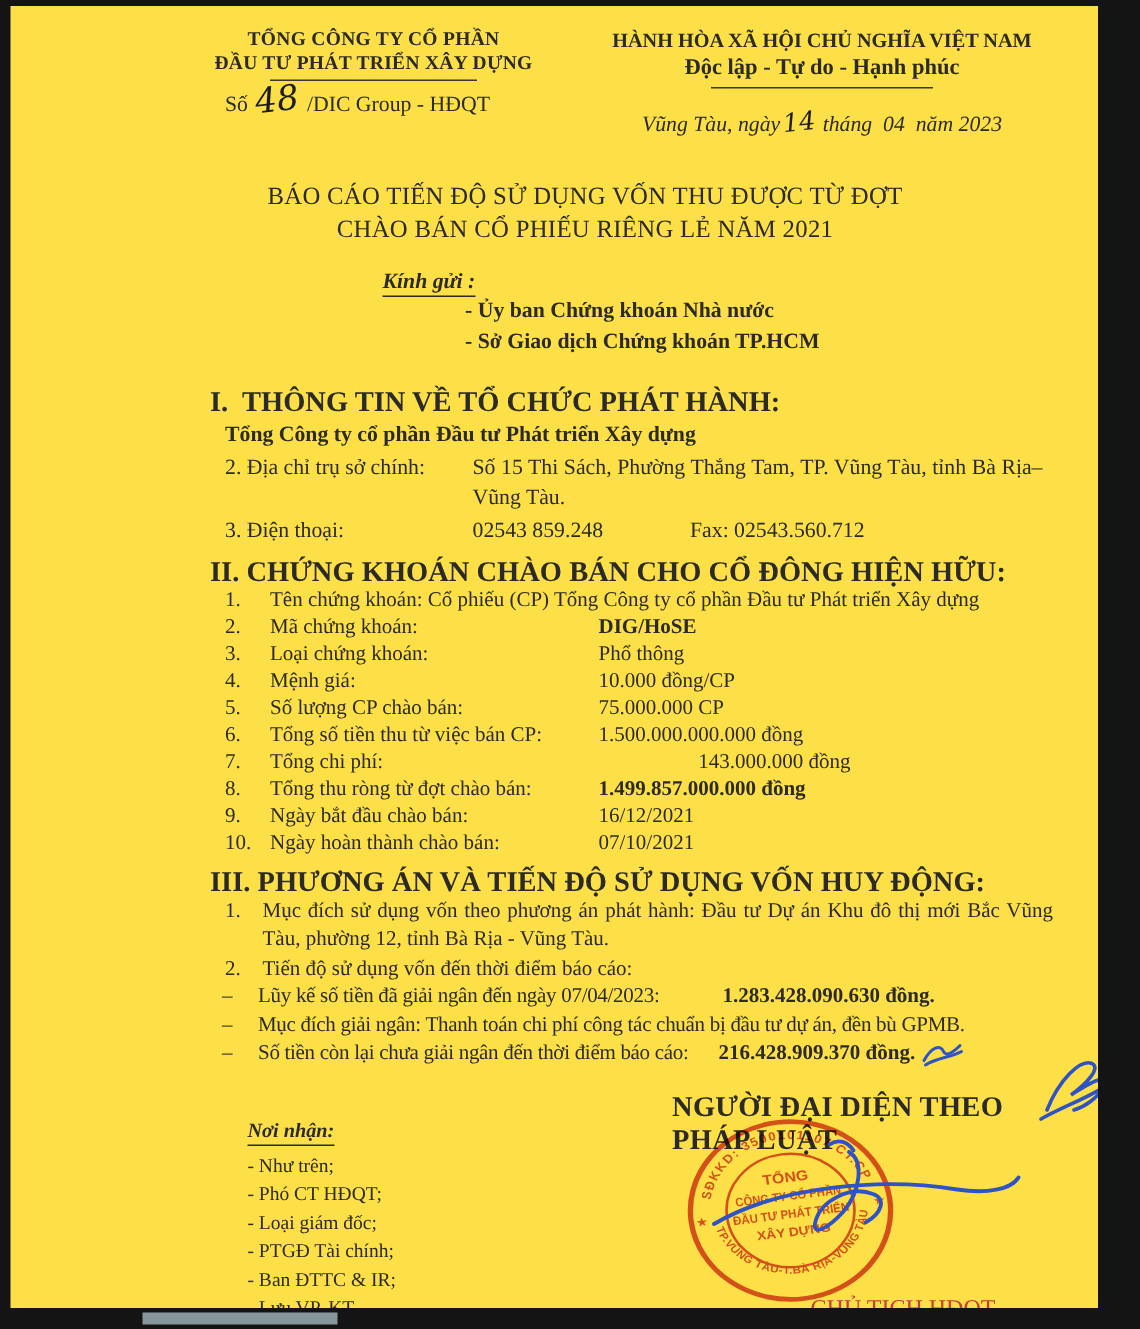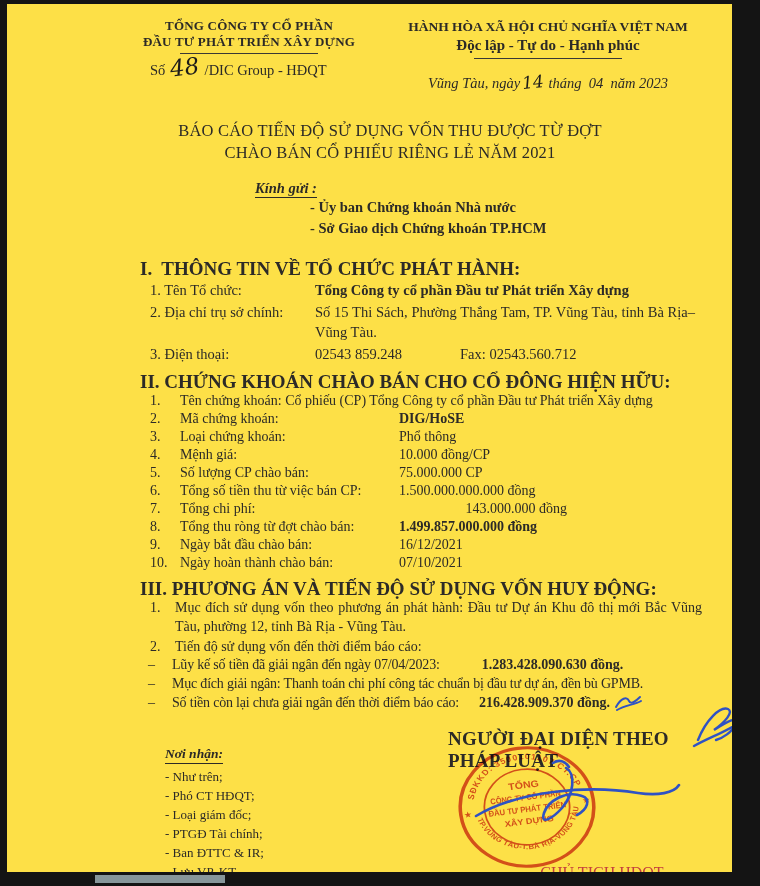--- a/index.html
+++ b/index.html
@@ -117,21 +117,20 @@
     </div>
 
     <div class="kinh-gui">
       <div class="kg-head"><span>Kính gửi :</span></div>
       <div class="kg-item">- Ủy ban Chứng khoán Nhà nước</div>
       <div class="kg-item">- Sở Giao dịch Chứng khoán TP.HCM</div>
     </div>
 
     <div class="sec-head">I.  THÔNG TIN VỀ TỔ CHỨC PHÁT HÀNH:</div>
     <div class="s1row">
-      <span class="lab">1. Tên Tổ chức:</span>
       <span class="val valb">Tổng Công ty cổ phần Đầu tư Phát triển Xây dựng</span>
     </div>
     <div class="s1row">
       <span class="lab">2. Địa chỉ trụ sở chính:</span>
       <span class="val j">Số 15 Thi Sách, Phường Thắng Tam, TP. Vũng Tàu, tỉnh Bà Rịa–Vũng Tàu.</span>
     </div>
     <div class="s1row">
       <span class="lab">3. Điện thoại:</span>
       <span class="val"><span class="phone">02543 859.248</span><span>Fax: 02543.560.712</span></span>
     </div>

